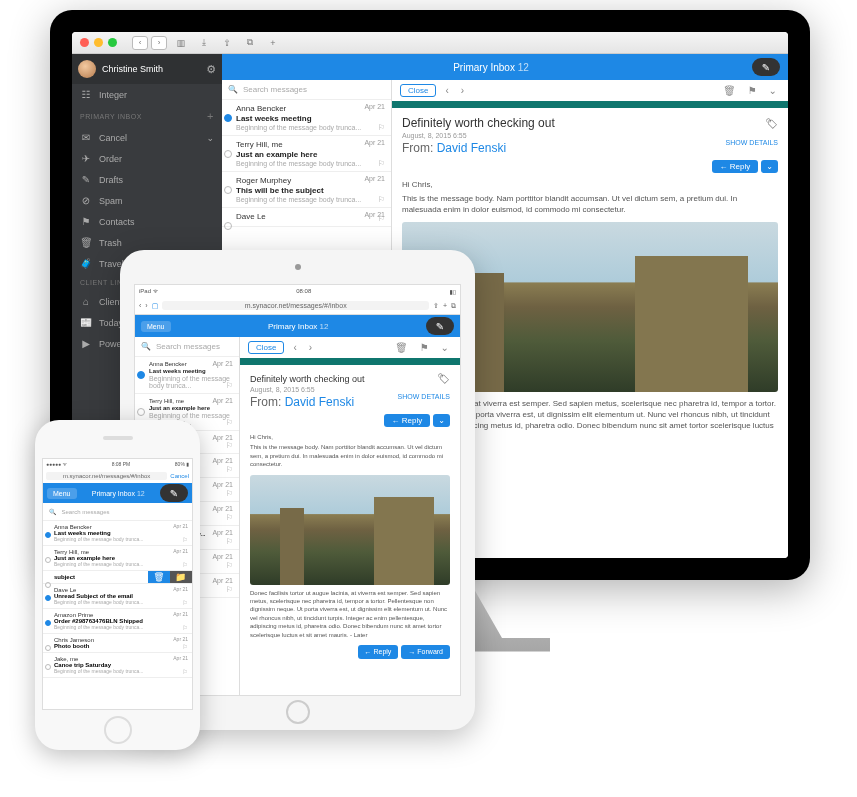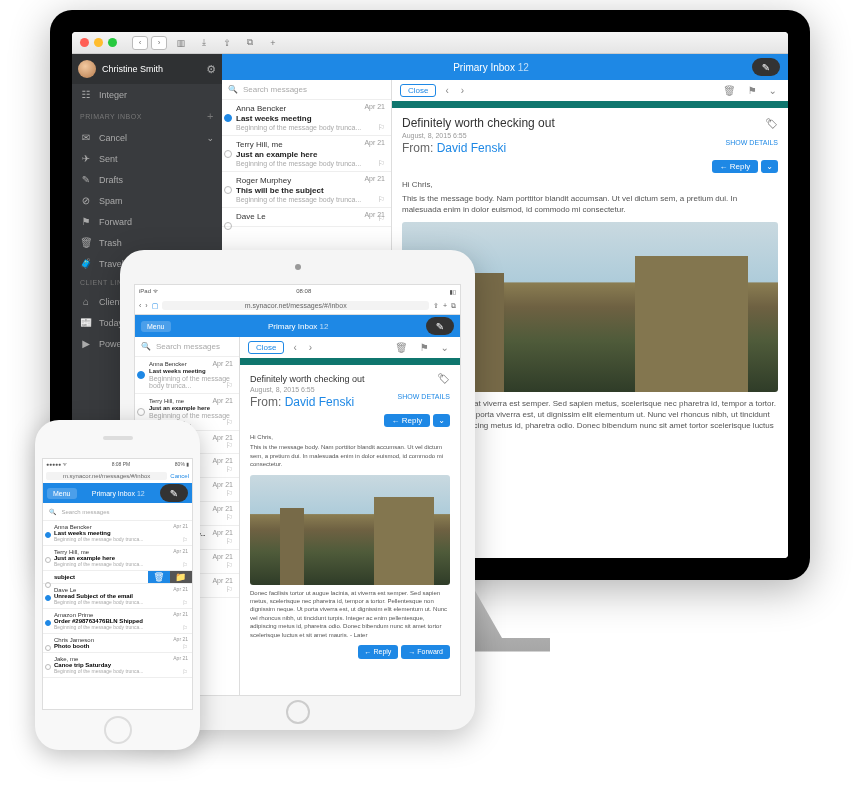--- a/index.html
+++ b/index.html
@@ -135,33 +135,33 @@
             <span class="plus">+</span>
           </div>
       <div id="sb-items">
             <div class="sbitem">
               <span class="ic">✉</span>
               <span>Cancel</span>
               <span style="margin-left:auto">⌄</span>
             </div>
             <div class="sbitem">
               <span class="ic">✈</span>
-              <span>Sent</span>
+              <span>Order</span>
             </div>
             <div class="sbitem">
               <span class="ic">✎</span>
               <span>Drafts</span>
             </div>
             <div class="sbitem">
               <span class="ic">⊘</span>
               <span>Spam</span>
             </div>
             <div class="sbitem">
               <span class="ic">⚑</span>
-              <span>Forward</span>
+              <span>Contacts</span>
             </div>
             <div class="sbitem">
               <span class="ic">🗑</span>
               <span>Trash</span>
             </div>
             <div class="sbitem">
               <span class="ic">🧳</span>
               <span>Travel</span>
             </div>
           </div>

